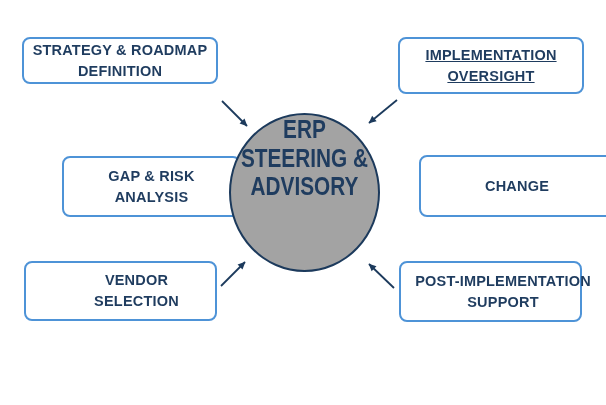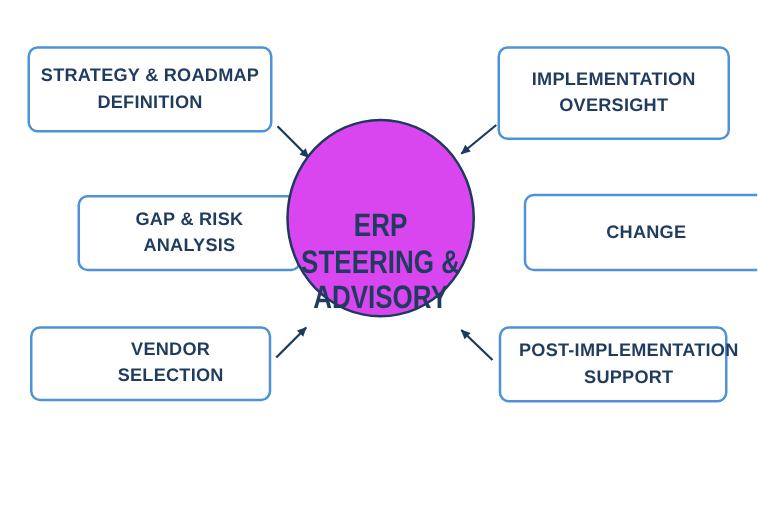--- a/index.html
+++ b/index.html
@@ -28,39 +28,39 @@
     text-align: center;
     color: #1f3c5f;
     font-weight: bold;
     font-size: 14.5px;
     line-height: 1.42;
     letter-spacing: 0.2px;
     text-transform: uppercase;
   }
   .node-box span { display: block; white-space: nowrap; }
 
-  .node-tl { left: 22px;  top: 37px;  width: 196px; height: 69px; }
+  .node-tl { left: 22px;  top: 37px;  width: 196px; height: 47px; }
   .node-ml { left: 22px;  top: 156px; width: 179px; height: 61px; margin-left: 40px; }
   .node-bl { left: 24px;  top: 261px; width: 193px; height: 60px; padding-left: 32px; }
-  .node-tr { left: 398px; top: 37px;  width: 186px; height: 75px; }
+  .node-tr { left: 398px; top: 37px;  width: 186px; height: 57px; text-decoration: underline; }
   .node-mr { left: 400px; top: 155px; width: 196px; height: 62px; margin-left: 19px; }
   .node-br { left: 399px; top: 261px; width: 183px; height: 61px; padding-left: 25px; }
 
   .center-circle {
     position: absolute;
     box-sizing: border-box;
     left: 229px;
-    top: 95px;
+    top: 113px;
     width: 151px;
     height: 159px;
     border: 2.5px solid #1c3a5c;
     border-radius: 50%;
-    background: #d946ef;
+    background: #a3a3a3;
     display: flex;
-    align-items: flex-end;
+    align-items: flex-start;
     justify-content: center;
   }
   .center-label {
     text-align: center;
     color: #1f3c5f;
     font-weight: bold;
     font-size: 26px;
     line-height: 1.1;
     text-transform: uppercase;
     transform: scaleX(0.8);

